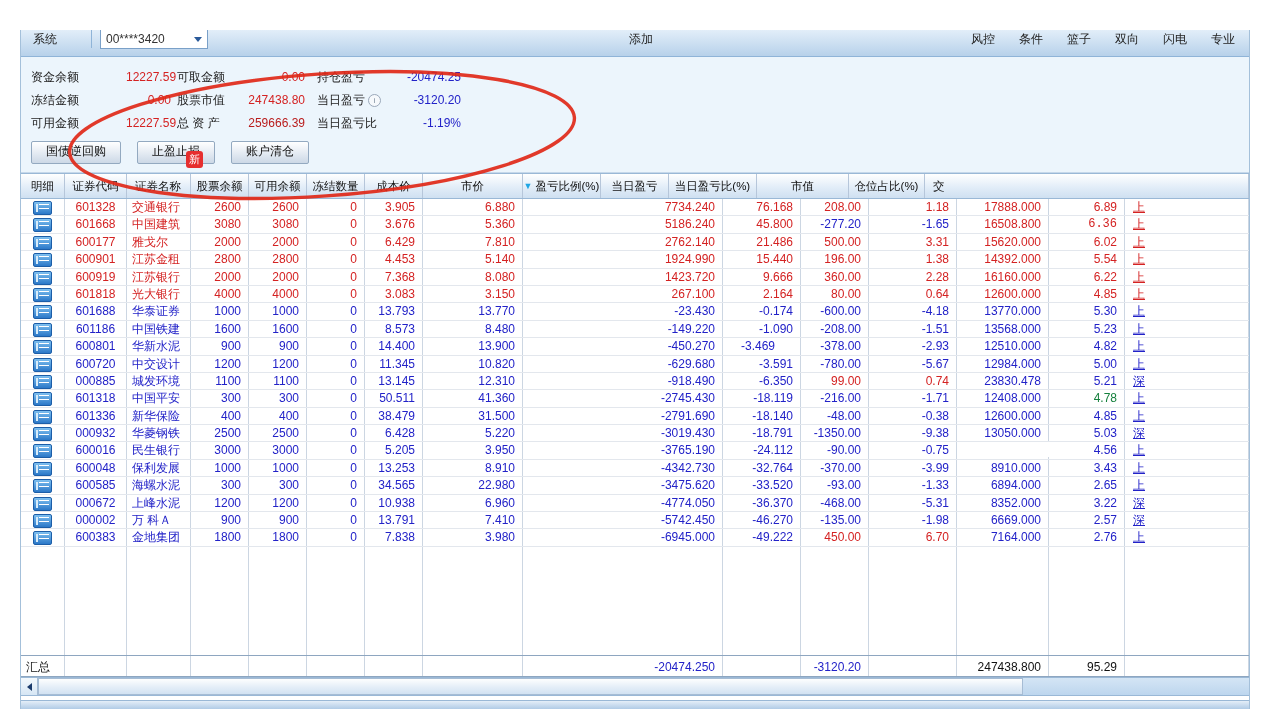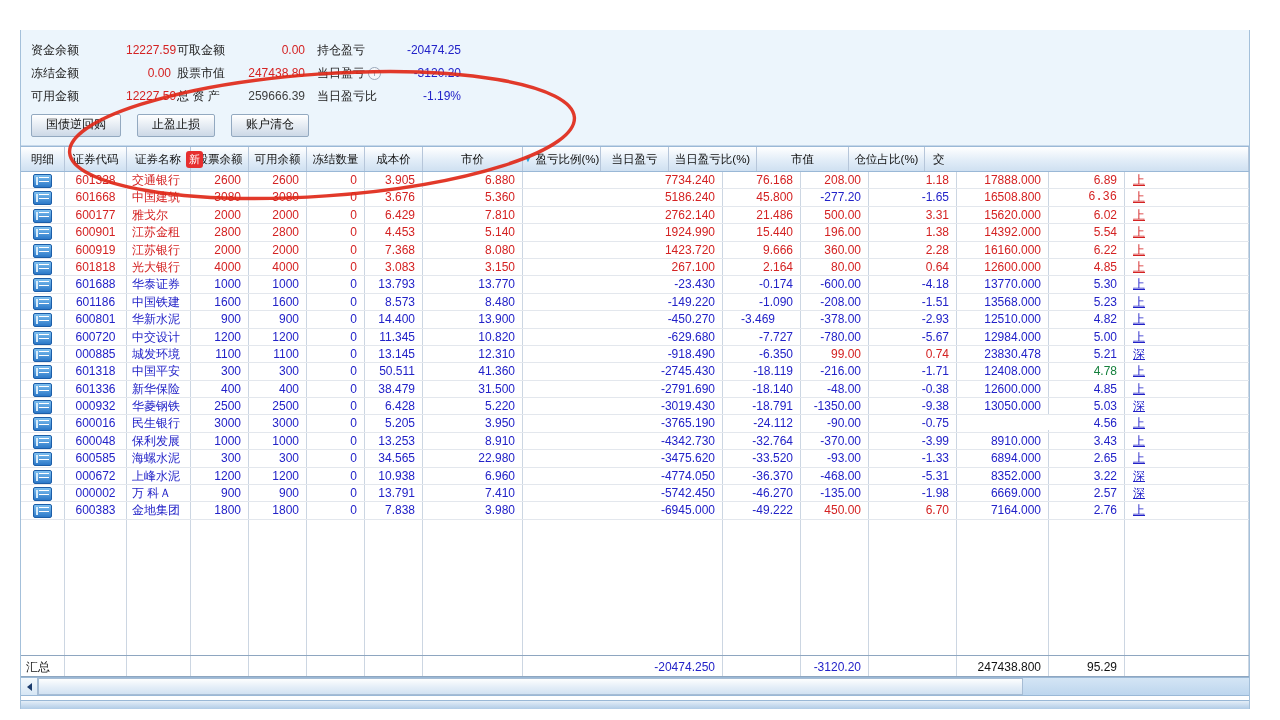--- a/index.html
+++ b/index.html
@@ -84,20 +84,39 @@
   .botstrip{height:8px;background:linear-gradient(#e4eef8,#b0cbe6);border-top:1px solid #9ab8d6;flex:0 0 auto;}
   
   .ellipse-svg{position:absolute;left:40px;top:55px;pointer-events:none;z-index:25;}
   .curve-icon-svg{display:block;}
 </style>
 </head>
 <body>
 
 <div class="window">
 
+  <div class="menubar">
+    <div class="mclip">
+      <span class="mleft">系统</span>
+      <span class="msep"></span>
+      <div class="acct">
+        <span class="acct-text">00****3420</span>
+        <span class="dd-arrow"></span>
+      </div>
+      <span class="mcenter">添加</span>
+      <div class="menu-right" id="menu-right">
+          <div class="mitem">风控</div>
+          <div class="mitem">条件</div>
+          <div class="mitem">篮子</div>
+          <div class="mitem">双向</div>
+          <div class="mitem">闪电</div>
+          <div class="mitem">专业</div>
+        </div>
+    </div>
+  </div>
 
 
   <div class="summary">
     <div id="summary-rows">
         <div class="srow">
           <div class="sl sl1">资金余额</div>
           <div class="sv sv1" style="color: rgb(212, 34, 34);">12227.59</div>
           <div class="sl sl2">可取金额</div>
           <div class="sv sv2" style="color: rgb(212, 34, 34);">0.00</div>
           <div class="sl sl3">持仓盈亏</div>
@@ -108,21 +127,21 @@
           <div class="sv sv1" style="color: rgb(212, 34, 34);">0.00</div>
           <div class="sl sl2">股票市值</div>
           <div class="sv sv2" style="color: rgb(212, 34, 34);">247438.80</div>
           <div class="sl sl3">当日盈亏<div class="info-icon">i</div></div>
           <div class="sv sv3" style="color: rgb(34, 34, 200);">-3120.20</div>
         </div>
         <div class="srow">
           <div class="sl sl1">可用金额</div>
           <div class="sv sv1" style="color: rgb(212, 34, 34);">12227.59</div>
           <div class="sl sl2">总 资 产</div>
-          <div class="sv sv2" style="color: #404040;">259666.39</div>
+          <div class="sv sv2" style="color: #b91c1c;">259666.39</div>
           <div class="sl sl3">当日盈亏比</div>
           <div class="sv sv3" style="color: rgb(34, 34, 200);">-1.19%</div>
         </div>
       </div>
     <div class="btnrow">
       <div class="btn">国债逆回购</div>
       <div class="btn">止盈止损</div>
       <div class="btn">账户清仓</div>
     </div>
   </div>
@@ -329,21 +348,21 @@
       <div class="trow">
         <div class="cell al-center" style="width: 44px;"><div class="dicon"><b></b><i></i></div></div>
         <div class="cell al-center" style="width: 62px; color: rgb(34, 34, 200);">600720</div>
         <div class="cell al-left" style="width: 64px; color: rgb(34, 34, 200);">中交设计</div>
         <div class="cell al-right" style="width: 58px; color: rgb(34, 34, 200);">1200</div>
         <div class="cell al-right" style="width: 58px; color: rgb(34, 34, 200);">1200</div>
         <div class="cell al-right" style="width: 58px; color: rgb(34, 34, 200);">0</div>
         <div class="cell al-right" style="width: 58px; color: rgb(34, 34, 200);">11.345</div>
         <div class="cell al-right" style="width: 100px; color: rgb(34, 34, 200);">10.820</div>
         <div class="cell al-right" style="width: 200px; color: rgb(34, 34, 200);">-629.680</div>
-        <div class="cell al-right" style="width: 78px; color: rgb(34, 34, 200);">-7.727</div>
+        <div class="cell al-right" style="width: 78px; color: rgb(34, 34, 200);">-3.591</div>
         <div class="cell al-right" style="width: 68px; color: rgb(34, 34, 200);">-780.00</div>
         <div class="cell al-right" style="width: 88px; color: rgb(34, 34, 200);">-5.67</div>
         <div class="cell al-right" style="width: 92px; color: rgb(34, 34, 200);">12984.000</div>
         <div class="cell al-right" style="width: 76px; color: rgb(34, 34, 200);">5.00</div>
         <div class="cell al-left link" style="flex: 1 1 0%; color: rgb(34, 34, 200);">上</div>
       </div>
       <div class="trow">
         <div class="cell al-center" style="width: 44px;"><div class="dicon"><b></b><i></i></div></div>
         <div class="cell al-center" style="width: 62px; color: rgb(34, 34, 200);">000885</div>
         <div class="cell al-left" style="width: 64px; color: rgb(34, 34, 200);">城发环境</div>

